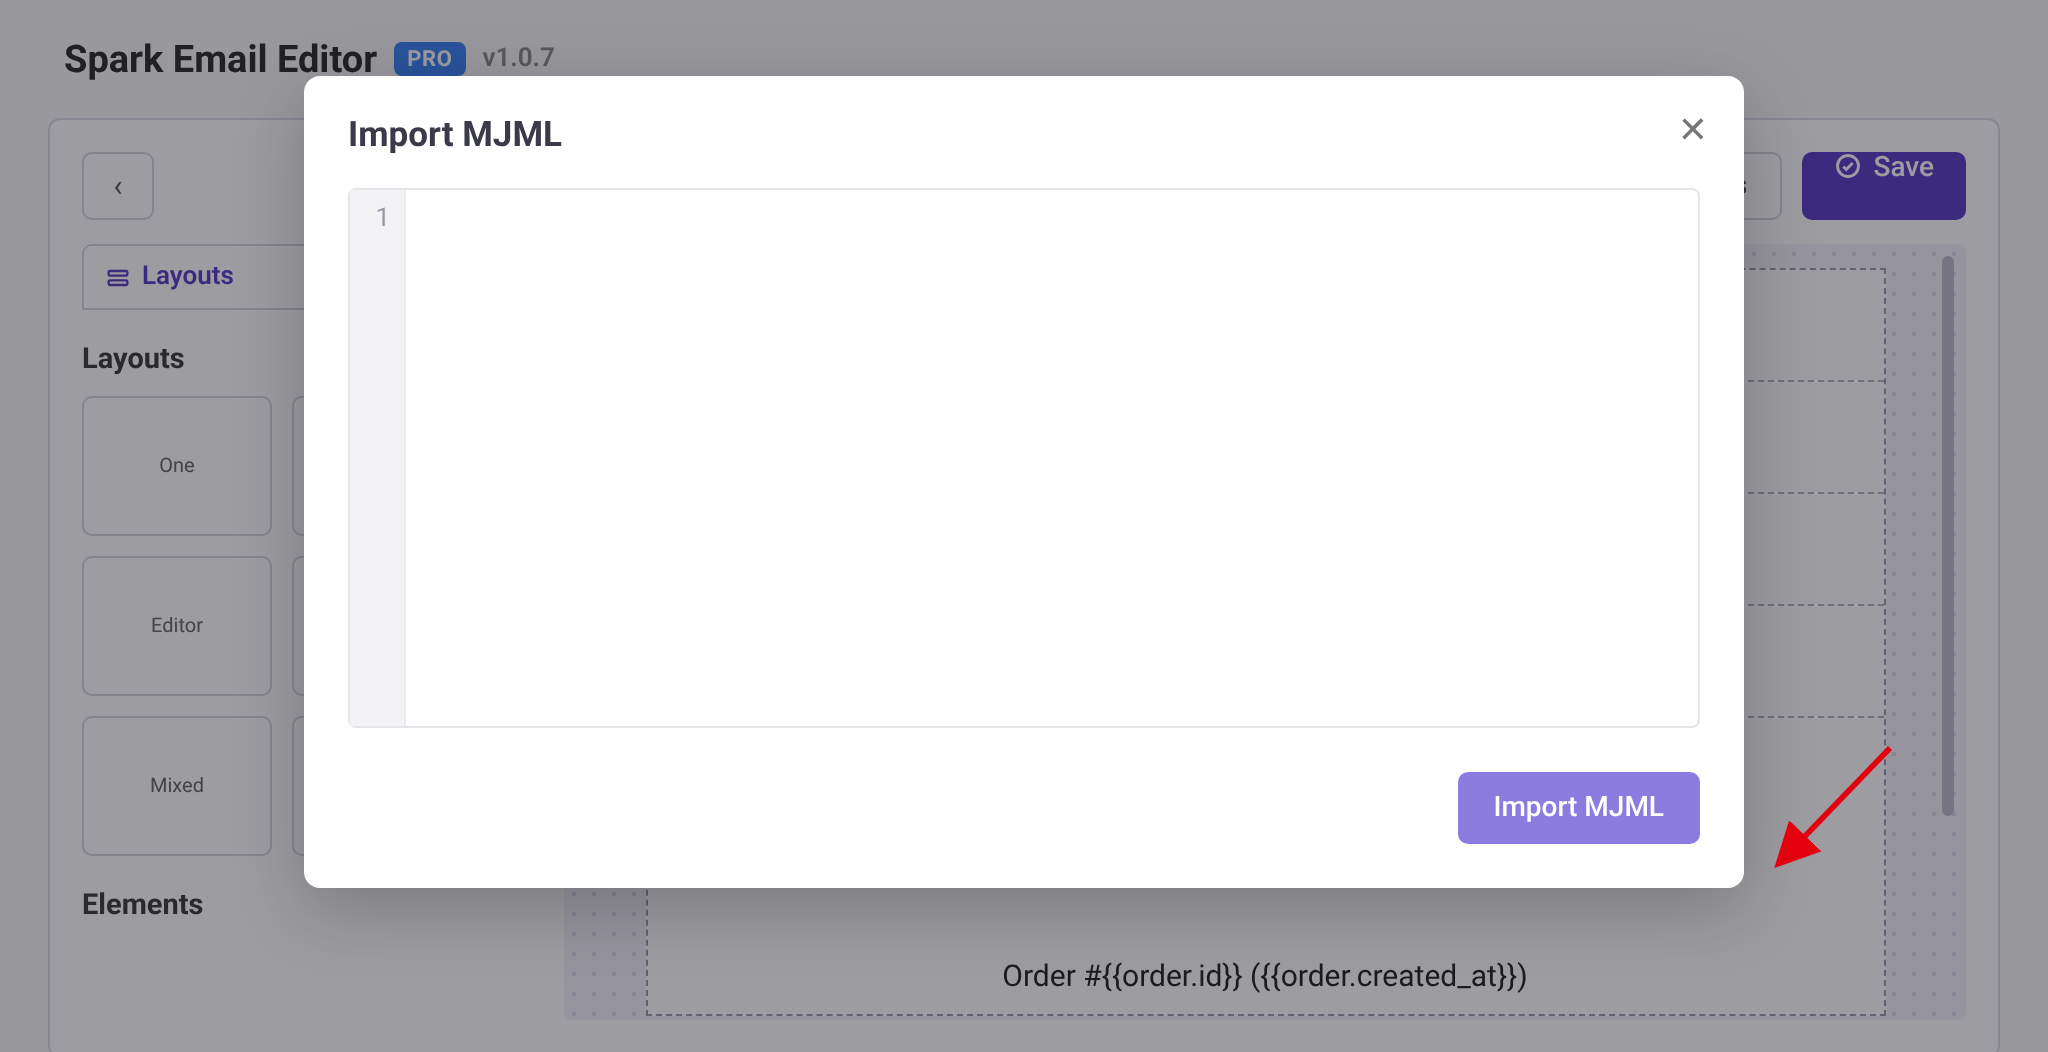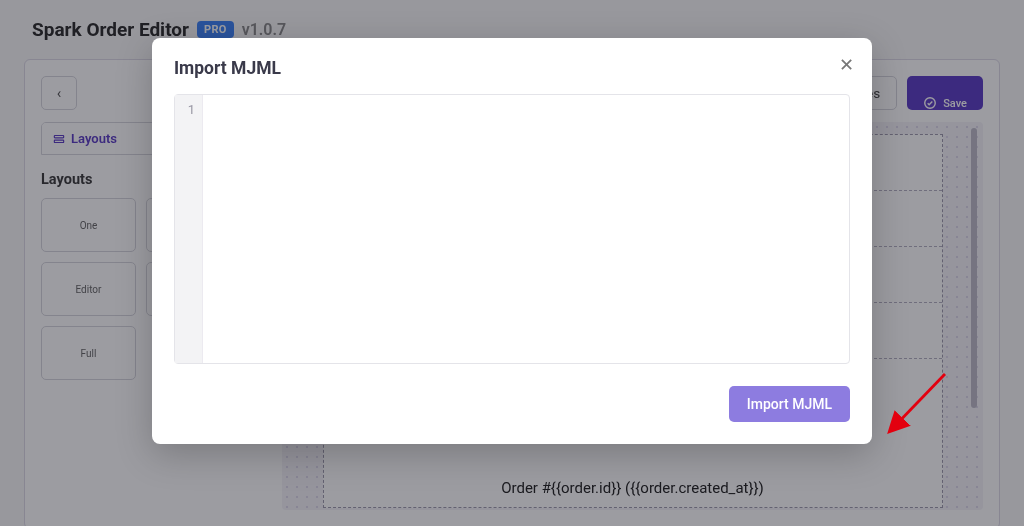--- a/index.html
+++ b/index.html
@@ -2,46 +2,46 @@
 <html><head>
   <meta charset="utf-8">
   <style>
     * { box-sizing: border-box; margin: 0; padding: 0; font-family: -apple-system, BlinkMacSystemFont, "Segoe UI", Roboto, sans-serif; }
     body { width: 1024px; height: 526px; background: #f8f8f8; overflow: hidden; position: relative; }
 
     
     .app-header { padding: 18px 32px 10px; display: flex; align-items: center; gap: 8px; }
     .app-title { font-size: 19px; font-weight: 700; color: #2a2a2a; }
     .pro-badge { background: #3b82f6; color: #fff; font-size: 11px; font-weight: 700; padding: 2px 7px; border-radius: 4px; letter-spacing: 0.3px; }
-    .version { color: #888; font-size: 16px; font-weight: 600; }
+    .version { color: #888; font-size: 13px; font-weight: 600; }
 
     
     .main-panel { margin: 8px 24px 0; background: #fff; border: 1px solid #dcd9e6; border-radius: 6px; padding: 16px; height: 470px; position: relative; }
 
     
     .toolbar { display: flex; align-items: center; justify-content: space-between; margin-bottom: 12px; }
     .toolbar-left { display: flex; gap: 8px; }
     .toolbar-right { display: flex; gap: 10px; }
     .sq-btn { width: 36px; height: 34px; border: 1px solid #d6d6dd; border-radius: 5px; background: #fff; display: flex; align-items: center; justify-content: center; color: #555; font-size: 15px; }
     .pill-btn { height: 34px; padding: 0 16px; border: 1px solid #d6d6dd; border-radius: 5px; background: #fff; color: #444; font-size: 13.5px; display: flex; align-items: center; }
-    .primary-btn { height: 34px; padding: 0 16px; background: #5b3cc4; color: #fff; border: none; border-radius: 5px; font-size: 11px; font-weight: 500; display: flex; align-items: flex-end; gap: 6px; }
+    .primary-btn { height: 34px; padding: 0 16px; background: #5b3cc4; color: #fff; border: none; border-radius: 5px; font-size: 14px; font-weight: 500; display: flex; align-items: flex-start; gap: 6px; }
     .primary-btn svg { width: 14px; height: 14px; }
 
     .content-row { display: flex; gap: 16px; height: calc(100% - 48px); }
 
     
     .sidebar { width: 225px; flex-shrink: 0; }
     .tabrow { display: flex; border: 1px solid #d6d6dd; border-radius: 5px 5px 0 0; overflow: hidden; }
     .tab { flex: 1; padding: 8px 10px; font-size: 13px; display: flex; align-items: center; gap: 5px; background: #fff; color: #666; border-right: 1px solid #d6d6dd; }
     .tab:last-child { border-right: none; }
     .tab.active { color: #5b3cc4; background: #fff; font-weight: 600; }
     .tab svg { width: 14px; height: 14px; }
     .section-h { font-size: 14.5px; font-weight: 700; color: #3a3a3a; margin: 16px 0 10px; }
     .layout-grid { display: flex; flex-wrap: wrap; gap: 10px; }
-    .layout-card { width: 95px; height: 54px; border: 1px solid #d6d6dd; border-radius: 5px; display: flex; align-items: center; justify-content: center; font-size: 10px; color: #666; background: #fff; padding: 6px; text-align: center; }
+    .layout-card { width: 95px; height: 70px; border: 1px solid #d6d6dd; border-radius: 5px; display: flex; align-items: center; justify-content: center; font-size: 10px; color: #666; background: #fff; padding: 6px; text-align: center; }
 
     
     .canvas-wrap { flex: 1; background: #f4f3f9; background-image: radial-gradient(#dcd8eb 1.2px, transparent 1.2px); background-size: 10px 10px; border-radius: 4px; padding: 12px 22px; overflow: hidden; position: relative; }
     .email-body { width: 620px; margin: 0 auto; background: #fff; border: 1px dashed #9e9aad; min-height: 100%; }
     .email-section { border-bottom: 1px dashed #b4b0c2; padding: 10px 14px; min-height: 56px; }
     .order-line { text-align: center; padding: 120px 0 10px; font-size: 15px; color: #222; }
     .vbar { position: absolute; right: 6px; top: 6px; width: 6px; height: 280px; background: #bdbbc9; border-radius: 3px; }
 
     
     .overlay { position: absolute; inset: 0; background: rgba(20,20,30,0.42); display: flex; align-items: flex-start; justify-content: center; padding-top: 38px; }
@@ -53,21 +53,21 @@
     .code-area { flex: 1; padding: 6px 8px; position: relative; }
     @keyframes blink { 50% { opacity: 0; } }
     .modal-footer { display: flex; justify-content: flex-end; margin-top: 22px; }
     .import-btn { background: #8d7ce0; color: #fff; border: none; border-radius: 5px; padding: 10px 18px; font-size: 14px; font-weight: 500; }
     .arrow { position: absolute; left: 725px; top: 330px; pointer-events: none; }
   </style>
 </head>
 <body>
 
 <div class="app-header">
-  <span class="app-title">Spark Order Editor</span>
+  <span class="app-title">Spark Email Editor</span>
   <span class="pro-badge">PRO</span>
   <span class="version">v1.0.7</span>
 </div>
 
 <div class="main-panel">
   <div class="toolbar">
     <div class="toolbar-left">
       <button class="sq-btn">
         <span>‹</span>
       </button>
@@ -95,22 +95,24 @@
             </svg>
           <span>Layouts</span>
         </div>
       </div>
       <div class="section-h">Layouts</div>
       <div class="layout-grid">
         <div class="layout-card">One</div>
         <div class="layout-card">Two</div>
         <div class="layout-card">Editor</div>
         <div class="layout-card">Four</div>
+        <div class="layout-card">Mixed</div>
         <div class="layout-card">Full</div>
       </div>
+      <div class="section-h">Elements</div>
     </aside>
 
     <div class="canvas-wrap">
       <div class="vbar"></div>
       <div class="email-body">
         <div class="email-section"></div>
         <div class="email-section"></div>
         <div class="email-section"></div>
         <div class="email-section"></div>
         <div class="order-line">Order #{{order.id}} ({{order.created_at}})</div>

